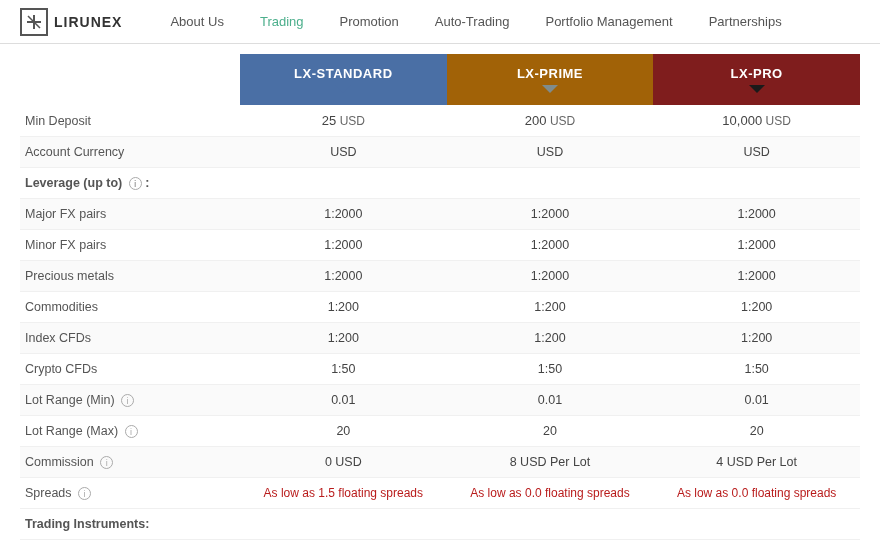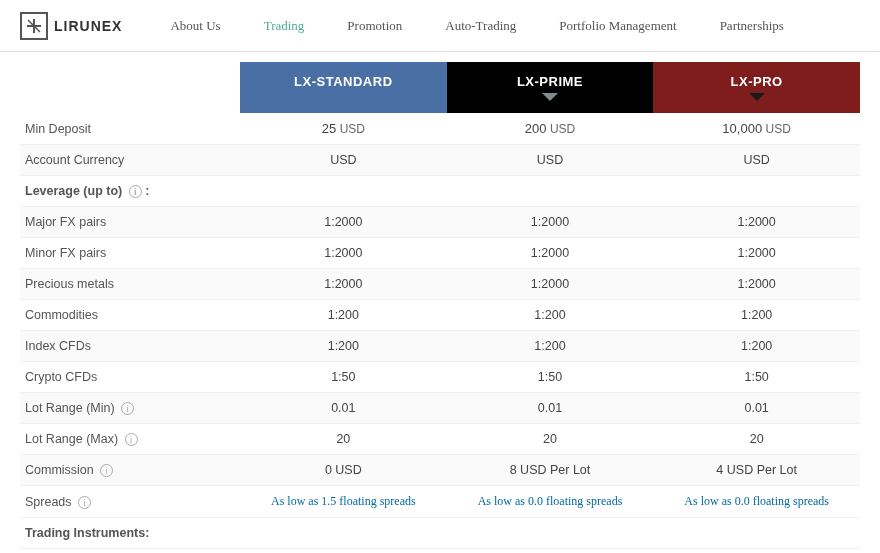--- a/index.html
+++ b/index.html
@@ -4,43 +4,42 @@
   <style>
     * { box-sizing: border-box; margin: 0; padding: 0; }
     body { font-family: Arial, sans-serif; font-size: 13px; color: #333; background: #fff; width: 880px; }
 
     
     nav {
       display: flex;
       align-items: center;
       border-bottom: 1px solid #ddd;
       padding: 16px 20px;
-      height: 52px;
+      height: 44px;
       background: #fff;
     }
     .logo-area {
       display: flex;
       align-items: center;
       margin-right: 30px;
     }
     .logo-box {
       width: 28px; height: 28px;
       border: 2px solid #555;
       display: flex; align-items: center; justify-content: center;
       font-weight: bold; font-size: 11px; color: #333;
       margin-right: 6px;
     }
     .logo-name {
       font-size: 14px; font-weight: bold; color: #333; letter-spacing: 1px;
     }
     .nav-items {
       display: flex;
-      gap: 7px;
+      gap: 0;
       flex: 1;
-      font-family: Liberation Serif, serif;
     }
     .nav-item {
       padding: 0 18px;
       font-size: 13px;
       color: #555;
       cursor: pointer;
       height: 44px;
       display: flex;
       align-items: center;
       text-decoration: none;
@@ -62,21 +61,21 @@
     .comparison-table thead tr th {
       padding: 12px 10px;
       font-size: 13px;
       font-weight: bold;
       letter-spacing: 0.5px;
       text-align: center;
       color: #fff;
     }
     .col-label { width: 220px; background: #fff; }
     .col-standard { background: #4a6fa5; }
-    .col-prime { background: #000000; }
+    .col-prime { background: #a16207; }
     .col-pro { background: #7f1d1d; }
 
     .comparison-table tbody tr td {
       padding: 8px 10px;
       text-align: center;
       font-size: 12.5px;
       color: #444;
       border-bottom: 1px solid #f0f0f0;
     }
     .comparison-table tbody tr td.label-cell {
@@ -94,21 +93,21 @@
     .section-header td {
       background: #fff !important;
       font-weight: bold;
       color: #555;
       padding-top: 14px;
     }
 
     .bold-num { font-weight: normal; font-size: 13px; }
     .unit { font-weight: normal; color: #666; font-size: 12px; }
 
-    .spreads-text { font-size: 12px; color: #0369a1; font-style: normal; font-family: Liberation Serif, serif; }
+    .spreads-text { font-size: 12px; color: #b91c1c; font-style: normal; }
 
     .info-icon {
       display: inline-block;
       width: 13px; height: 13px;
       border-radius: 50%;
       border: 1px solid #aaa;
       color: #aaa;
       font-size: 9px;
       text-align: center;
       line-height: 12px;

